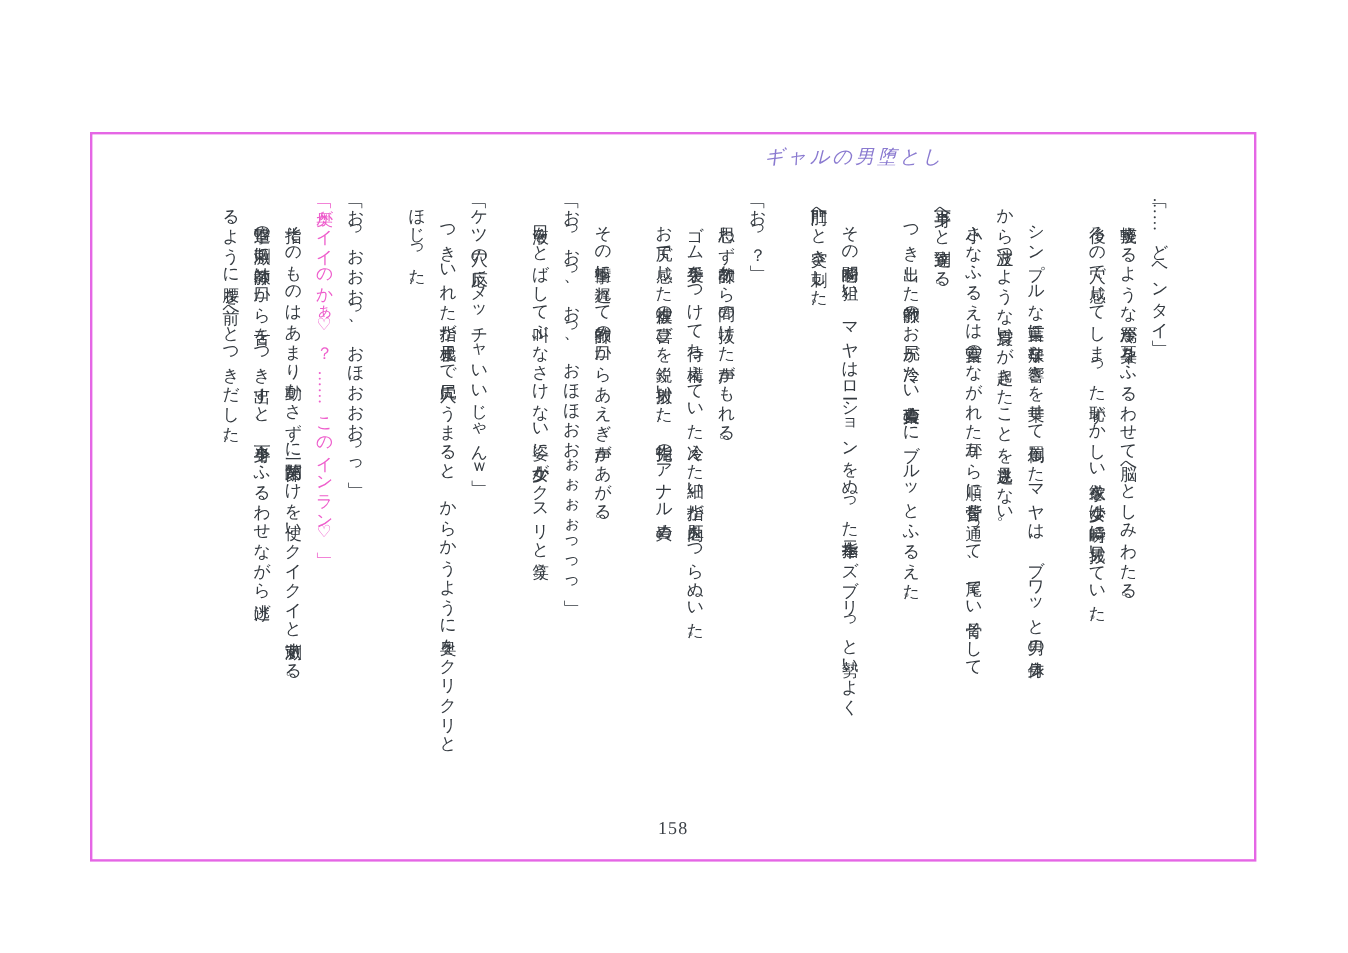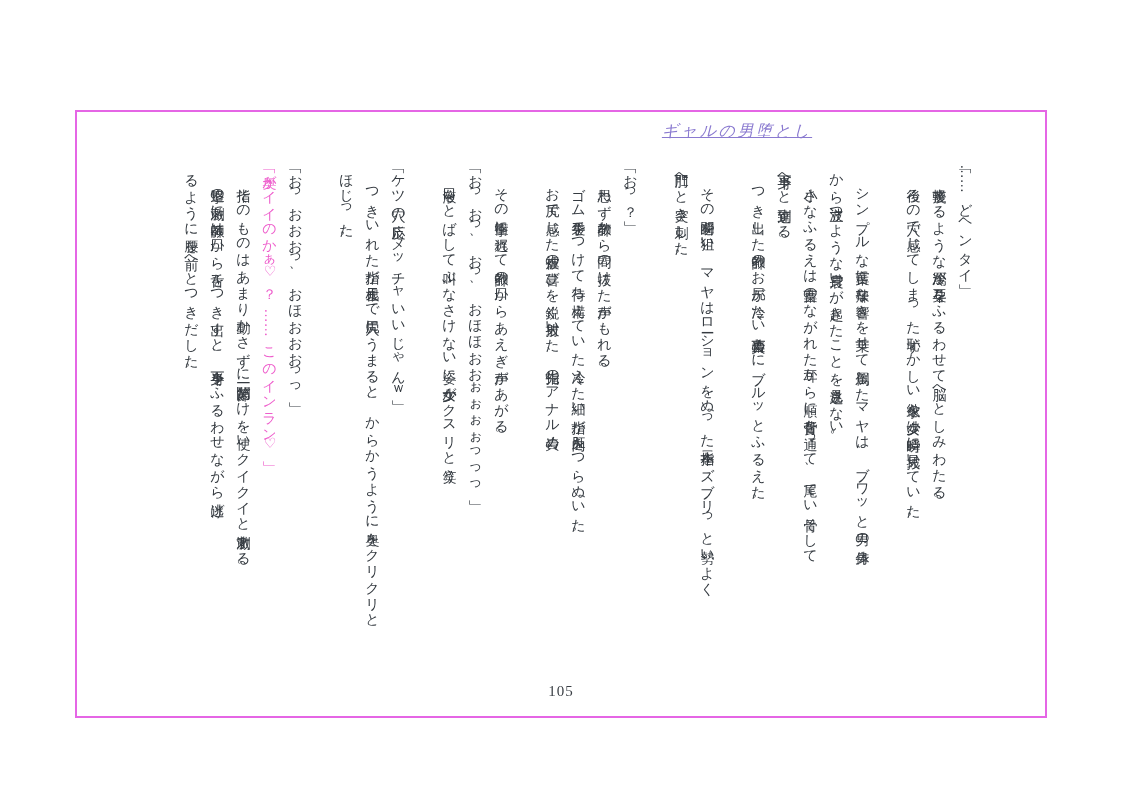--- a/index.html
+++ b/index.html
@@ -19,27 +19,26 @@
     height: 608px;
     box-sizing: border-box;
     border: 2px solid #e566e5;
     background: #ffffff;
   }
   .chapter-title {
     position: absolute;
     top: 9px;
     left: 560px;
     width: 200px;
-    text-align: center;
+    text-align: left;
     font-style: italic;
     font-size: 16px;
     letter-spacing: 2.5px;
     color: #8a7ad0;
     white-space: nowrap;
-    text-decoration: underline;
   }
   .text-area {
     position: absolute;
     top: 52px;
     right: 67px;
     height: 492px;
     writing-mode: vertical-rl;
     -webkit-writing-mode: vertical-rl;
     font-size: 14px;
     letter-spacing: 0.4px;
@@ -91,14 +90,14 @@
     <p class="col gap">「ケツ穴の反応、メッチャいいじゃんｗ」</p>
     <p class="col indent">つきいれた指が根元まで尻穴にうまると、からかうように奥をクリクリと</p>
     <p class="col">ほじった。</p>
     <p class="col gap">「おっおおおっ、おほおおおっっ」</p>
     <p class="col accent">「奥がイイのかぁ♡？　……このインラン♡」</p>
     <p class="col indent">指そのものはあまり動かさずに第一関節だけを使いクイクイと刺激する。</p>
     <p class="col indent">追撃の刺激に教師は口から舌をつき出すと、下半身をふるわせながら逃げ</p>
     <p class="col">るように腰を前へとつきだした。</p>
   </div>
 
-  <div class="page-number">105</div>
+  <div class="page-number">158</div>
 </div>
 
 </body></html>

